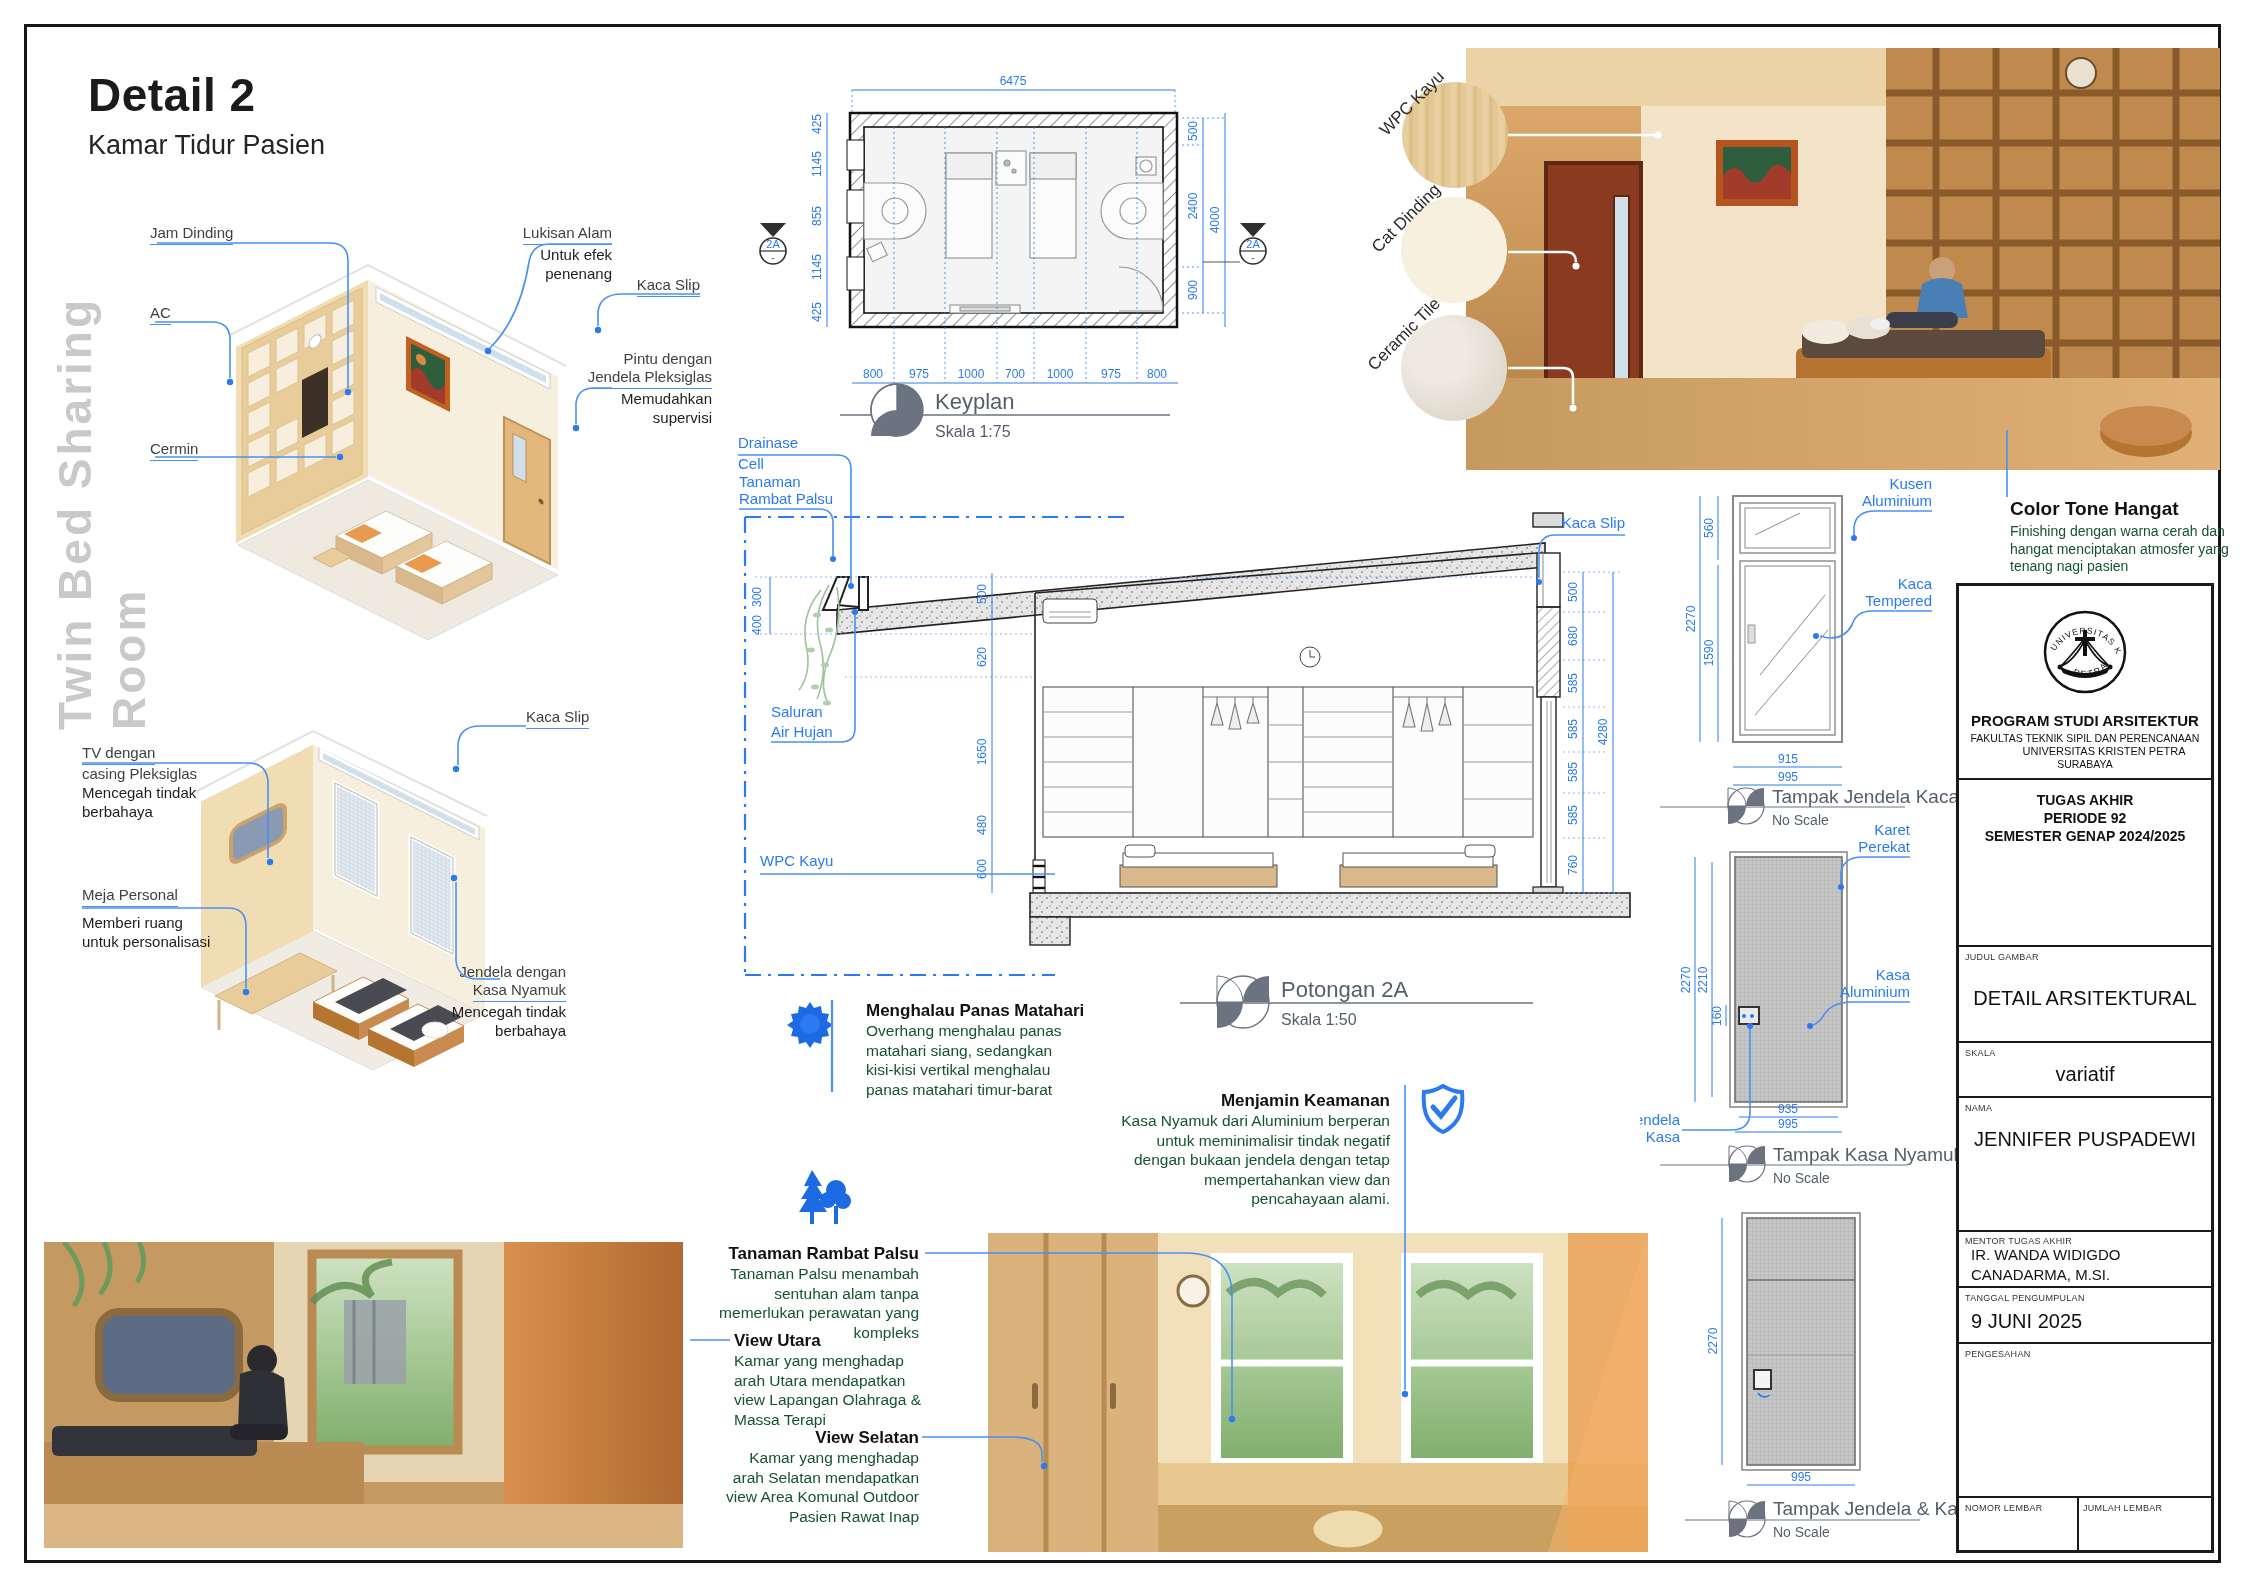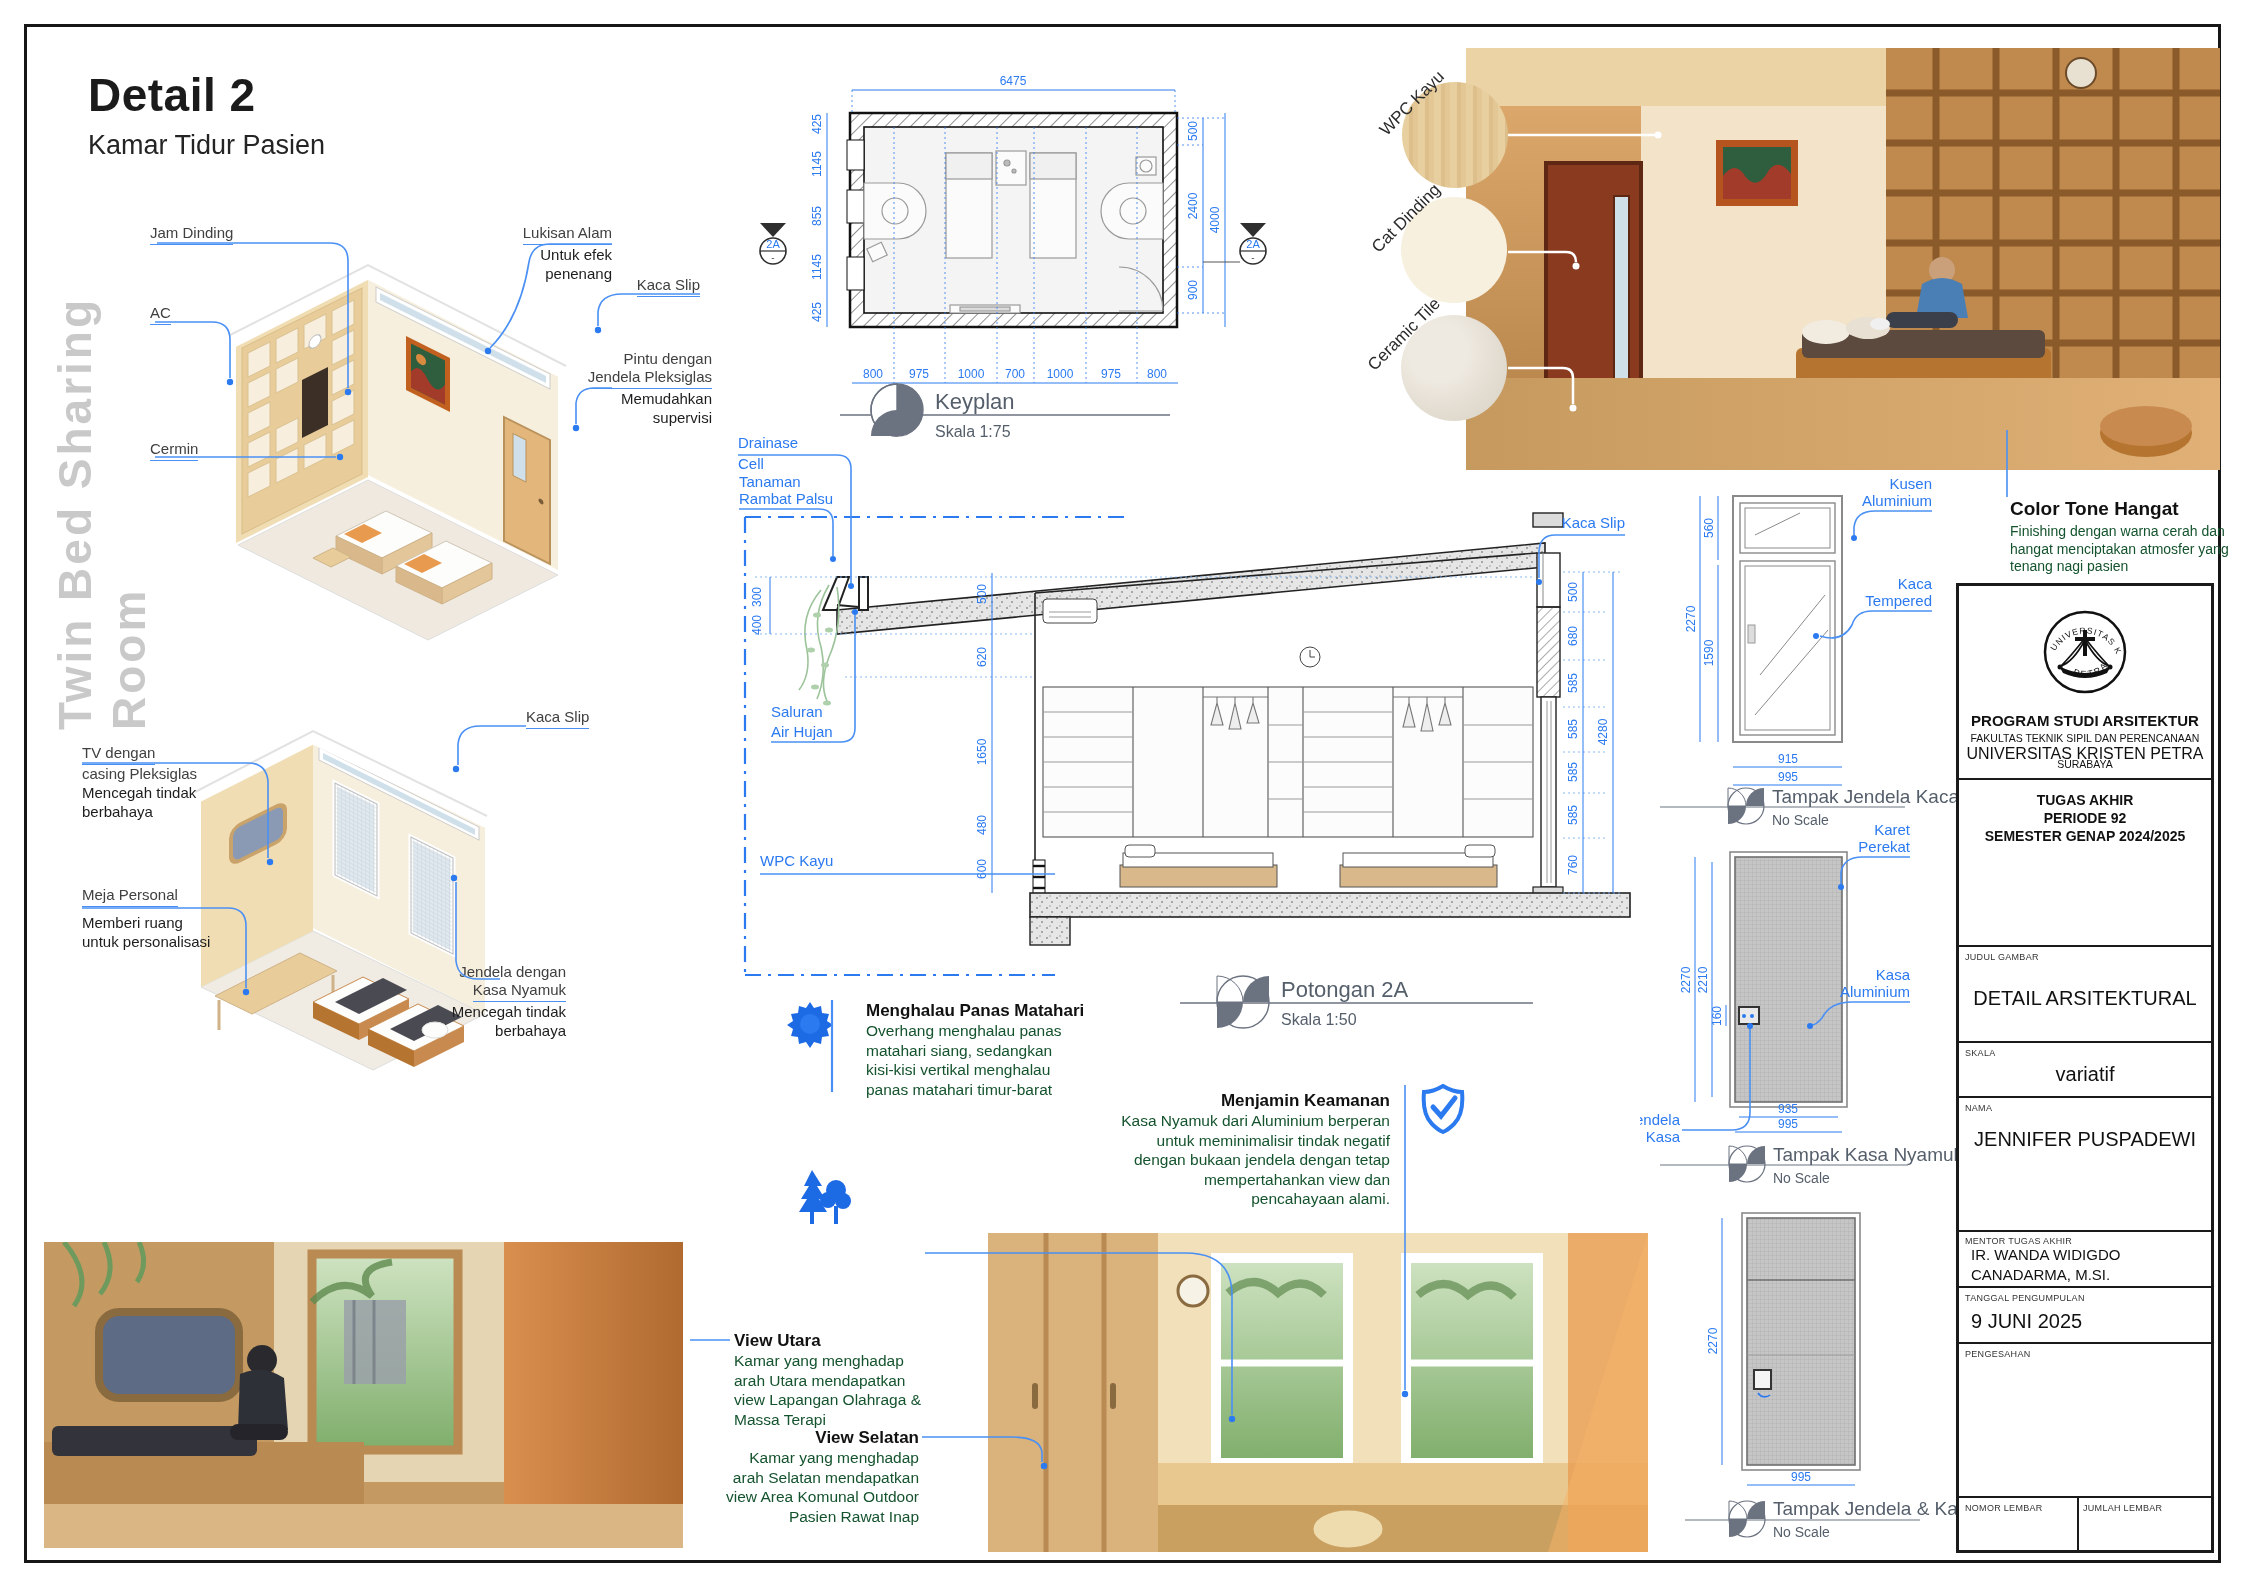--- a/index.html
+++ b/index.html
@@ -681,20 +681,27 @@
 
   <svg class="abs" style="left:798px;top:1168px;" width="54" height="58" viewBox="0 0 54 58">
     <path d="M14,2 l10,16 h-5 l8,13 h-6 l8,13 H1 l8,-13 H3 l8,-13 H6 z" fill="#1d6ae5"></path>
     <rect x="12" y="44" width="4" height="12" fill="#1d6ae5"></rect>
     <circle cx="38" cy="22" r="10" fill="#1d6ae5"></circle>
       <circle cx="30" cy="32" r="8" fill="#1d6ae5"></circle>
       <circle cx="45" cy="33" r="8" fill="#1d6ae5"></circle>
     <rect x="36" y="38" width="4" height="18" fill="#1d6ae5"></rect>
   </svg>
 
+  <div class="abs tar" style="right:1326px;top:1243px;">
+    <div class="ann-t">Tanaman Rambat Palsu</div>
+    <div class="ann-b">Tanaman Palsu menambah</div>
+    <div class="ann-b">sentuhan alam tanpa</div>
+    <div class="ann-b">memerlukan perawatan yang</div>
+    <div class="ann-b">kompleks</div>
+  </div>
   <div class="abs" style="left:734px;top:1330px;">
     <div class="ann-t">View Utara</div>
     <div class="ann-b">Kamar yang menghadap</div>
     <div class="ann-b">arah Utara mendapatkan</div>
     <div class="ann-b">view Lapangan Olahraga &amp;</div>
     <div class="ann-b">Massa Terapi</div>
   </div>
   <div class="abs tar" style="right:1326px;top:1427px;">
     <div class="ann-t">View Selatan</div>
     <div class="ann-b">Kamar yang menghadap</div>
@@ -775,21 +782,21 @@
       <rect x="40" y="20" width="4" height="26" fill="#111"></rect>
         <rect x="32" y="27" width="20" height="4" fill="#111"></rect>
       <path d="M42,28 q-14,18 -24,28 q12,-4 24,-26 q12,22 24,26 q-10,-10 -24,-28 z" fill="none" stroke="#111" stroke-width="1.6"></path>
       <path d="M16,56 q26,14 52,0 l-4,7 q-22,10 -44,0 z" fill="#111"></path>
       <circle cx="17" cy="57" r="2.5" fill="#111"></circle>
         <circle cx="67" cy="57" r="2.5" fill="#111"></circle>
       <text font-size="9" fill="#111" letter-spacing="2"><textPath href="#arcB" startOffset="30%">PETRA</textPath></text>
     </svg>
     <div class="abs" style="left:0;top:126px;width:100%;text-align:center;font-size:15px;font-weight:700;color:#111;">PROGRAM STUDI ARSITEKTUR</div>
     <div class="abs" style="left:0;top:146px;width:100%;text-align:center;font-size:10.5px;color:#111;">FAKULTAS TEKNIK SIPIL DAN PERENCANAAN</div>
-    <div class="abs" style="left:0;top:159px;width:100%;text-align:center;font-size:16px;color:#111;">UNIVERSITAS KRISTEN PETRA</div>
+    <div class="abs" style="left:0;top:159px;width:100%;text-align:center;font-size:11px;color:#111;padding-left:19px;">UNIVERSITAS KRISTEN PETRA</div>
     <div class="abs" style="left:0;top:172px;width:100%;text-align:center;font-size:10.5px;color:#111;">SURABAYA</div>
     <div class="row" style="top:192px;height:75px;">
       <div class="abs" style="left:0;top:12px;width:100%;text-align:center;font-size:14px;font-weight:700;color:#111;">TUGAS AKHIR</div>
       <div class="abs" style="left:0;top:30px;width:100%;text-align:center;font-size:14px;font-weight:700;color:#111;">PERIODE 92</div>
       <div class="abs" style="left:0;top:48px;width:100%;text-align:center;font-size:14px;font-weight:700;color:#111;">SEMESTER GENAP 2024/2025</div>
     </div>
     <div class="row" style="top:359px;height:96px;">
       <div class="lbl" style="left:6px;top:5px;">JUDUL GAMBAR</div>
       <div class="big" style="top:40px;">DETAIL ARSITEKTURAL</div>
     </div>

